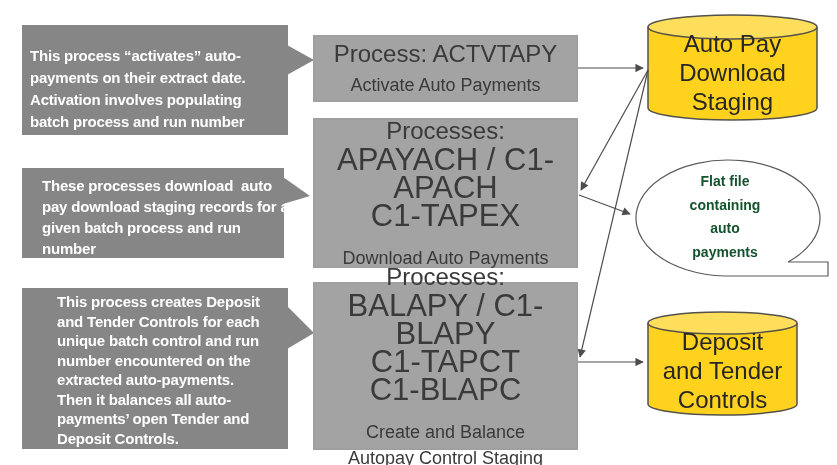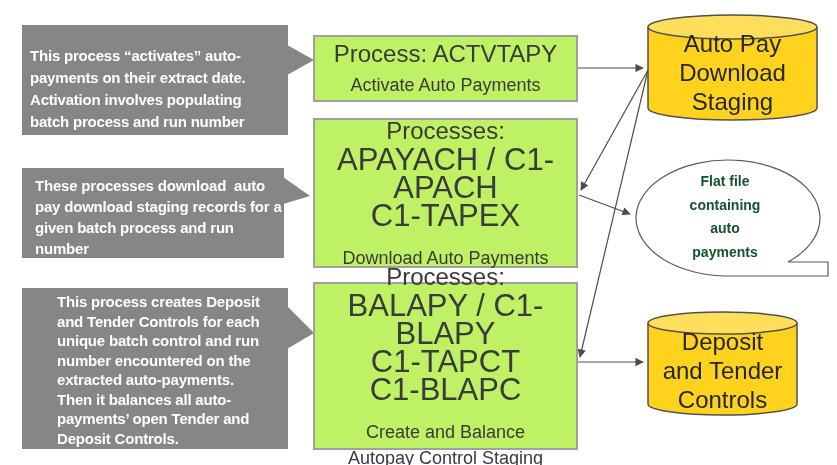--- a/index.html
+++ b/index.html
@@ -11,26 +11,26 @@
 
   .callout {
     position:absolute; background:#868686; color:#ffffff; box-sizing:border-box;
   }
   .callout .ctext {
     font-weight:700; color:#ffffff; white-space:pre; letter-spacing:-0.2px;
   }
   #callout-1 { left:22px; top:25px; width:266px; height:110px; }
   #callout-1 .ctext { padding:20px 0 0 8px; font-size:15px; line-height:22px; }
   #callout-2 { left:22px; top:168px; width:262px; height:90px; }
-  #callout-2 .ctext { padding:7px 0 0 13px; font-size:15px; line-height:21px; }
+  #callout-2 .ctext { padding:7px 0 0 20px; font-size:15px; line-height:21px; }
   #callout-3 { left:22px; top:288px; width:266px; height:161px;padding-left:27px; }
   #callout-3 .ctext { padding:4px 0 0 8px; font-size:15px; line-height:19.5px; }
 
   .pbox {
-    position:absolute; box-sizing:border-box; background:#bef264;
+    position:absolute; box-sizing:border-box; background:#a3a3a3;
     border:2px solid #a0a0a0; color:#3a3a3a; text-align:center;
     display:flex; flex-direction:column; justify-content:center; align-items:center;
   }
   #pbox-1 { left:313px; top:35px;  width:265px; height:67px;  gap:3px; }
   #pbox-2 { left:313px; top:118px; width:265px; height:150px; }
   #pbox-3 { left:313px; top:282px; width:265px; height:168px; }
   .pbox .ptitle { font-size:24px; line-height:30px; }
   .pbox .pcode  { font-size:31px; line-height:28px; }
   .pbox .psub   { font-size:18px; line-height:26px; margin-top:15px; white-space:pre-line; }
   #pbox-1 .psub { margin-top:0; }

